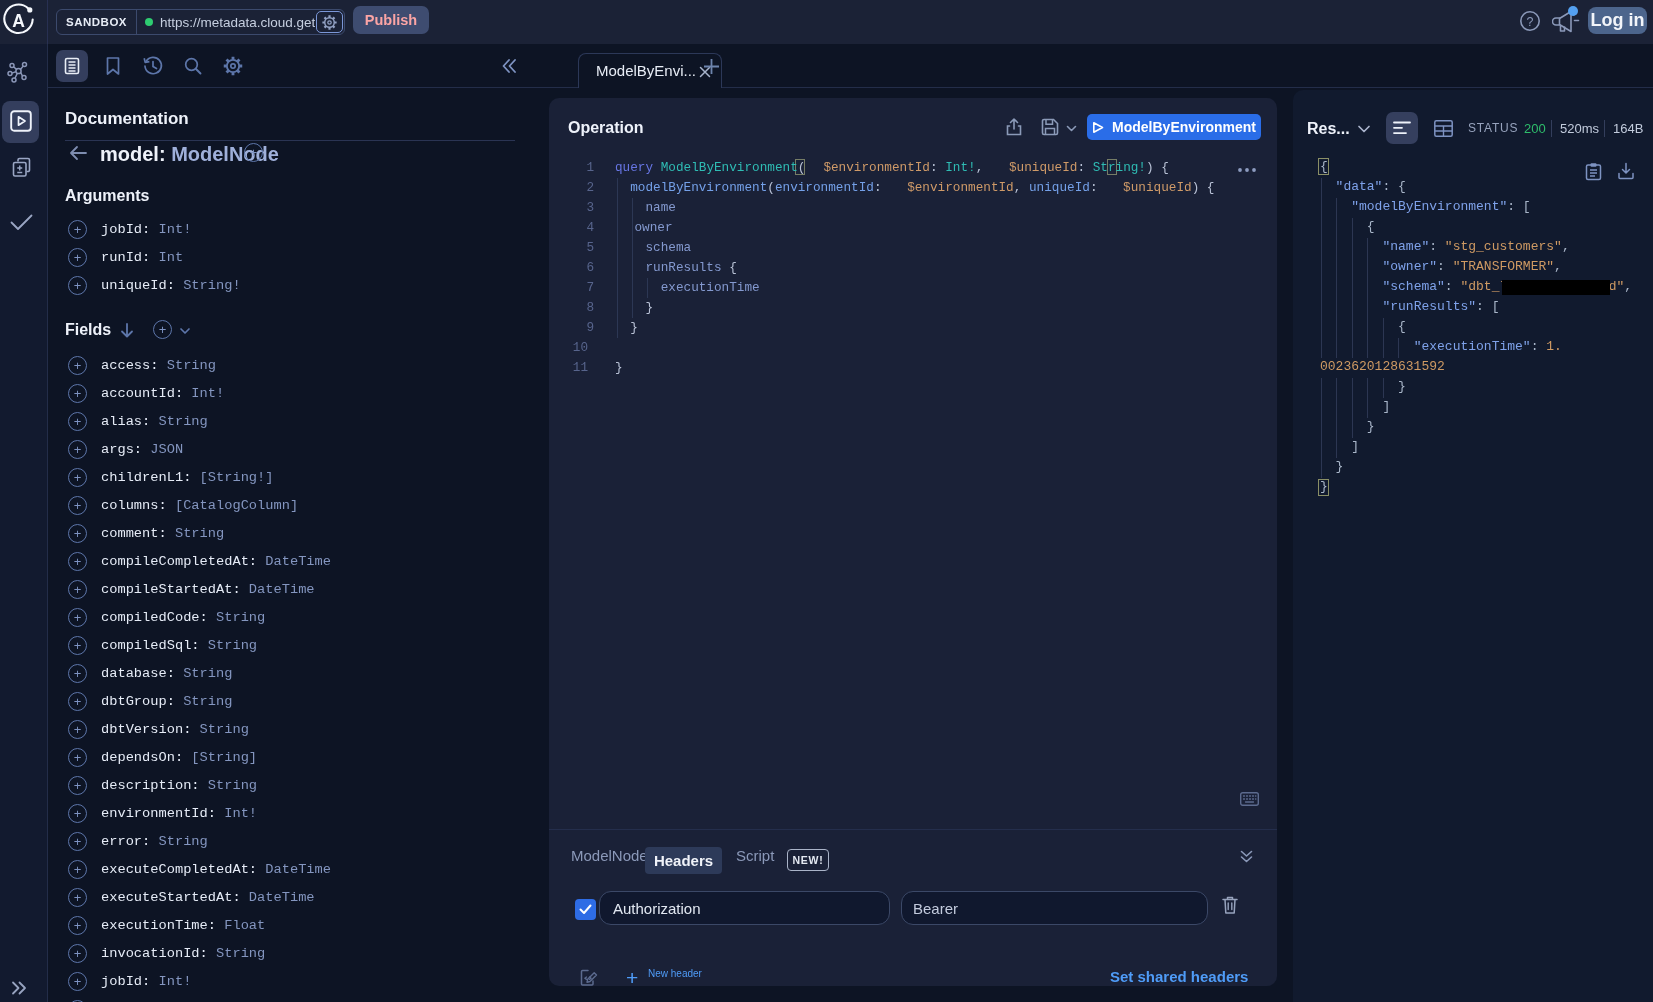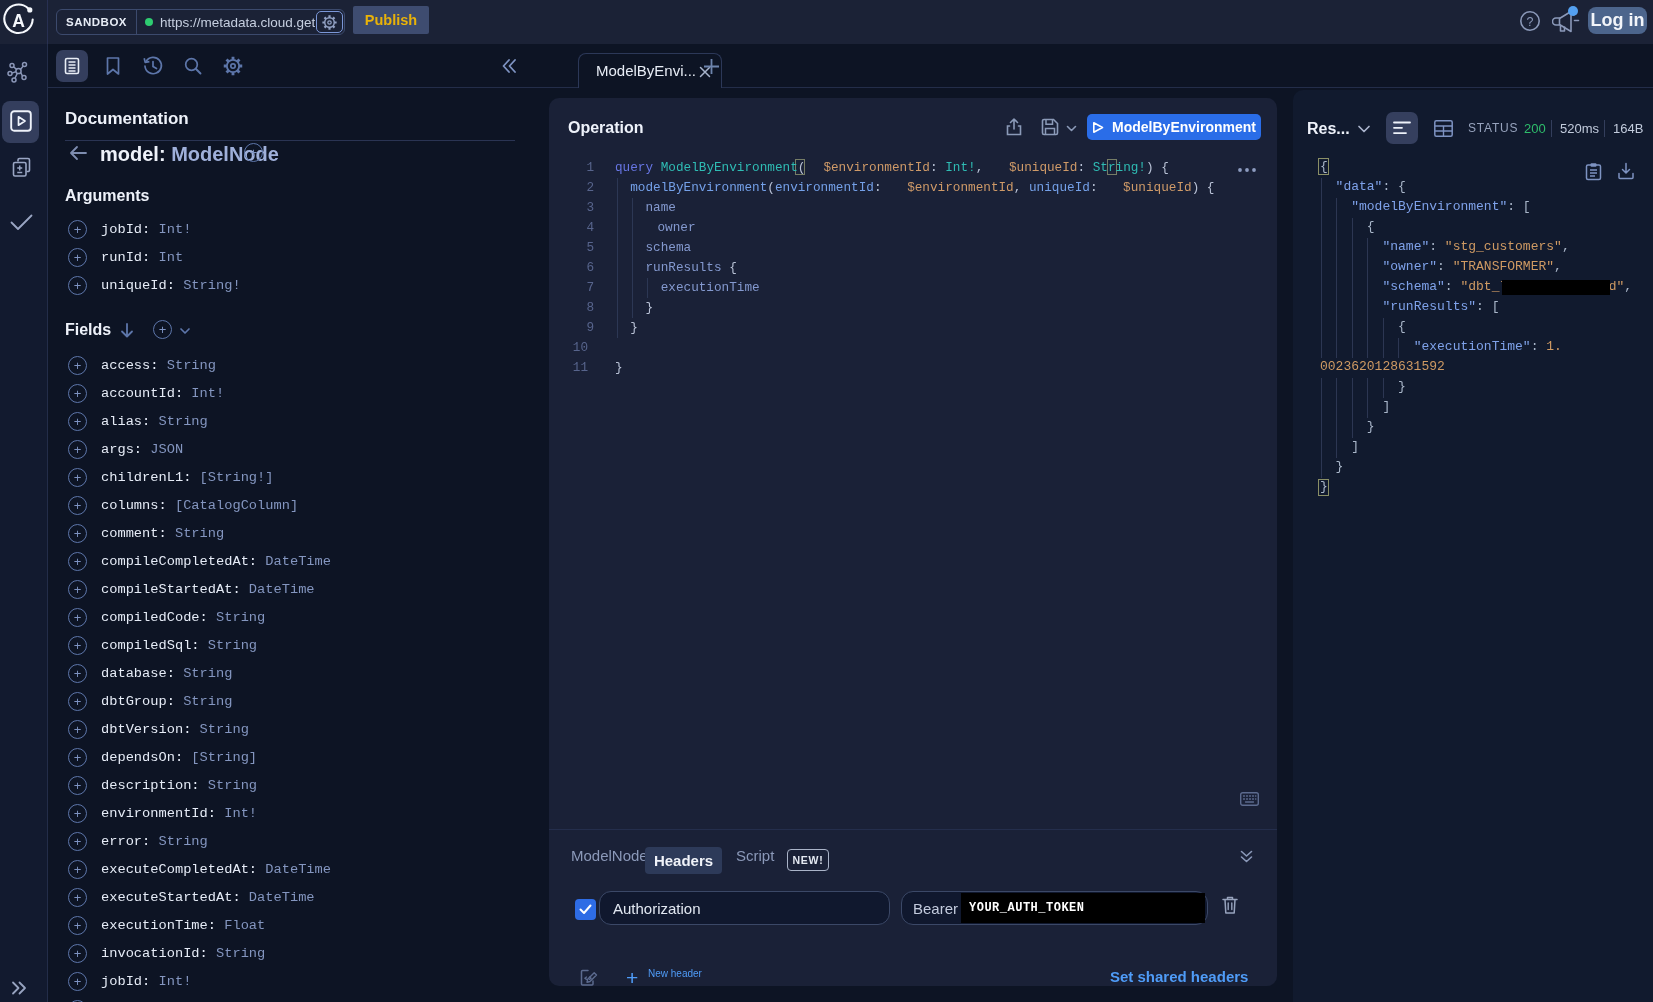--- a/index.html
+++ b/index.html
@@ -17,21 +17,21 @@
   
   #sbox { position:absolute; left:56px; top:9px; width:289px; height:26px;
           border:1px solid #3c4a6d; border-radius:6px; display:flex; align-items:center; }
   #sbox .lbl { font-size:11.5px; font-weight:bold; letter-spacing:.5px; color:#e8edf6; padding:0 9px; }
   #sbox .sep { width:1px; height:26px; background:#3c4a6d; }
   #sbox .dot { width:8px; height:8px; border-radius:50%; background:#2ecc71; margin:0 7px 0 8px; }
   #sbox .url { font-size:13.5px; color:#c6cfe0; width:155px; overflow:hidden; white-space:nowrap; }
   #gearBtn { position:absolute; right:1px; top:1px; width:27px; height:22px; border:1.5px solid #7b97d8;
              border-radius:5px; display:flex; align-items:center; justify-content:center; }
   #publish { position:absolute; left:353px; top:6px; width:76px; height:28px; background:#3e4c70;
-             border-radius:2px; color:#eab308; font-size:14.5px; font-weight:bold; text-align:center; line-height:28px; }
+             border-radius:7px; color:#fca5a5; font-size:14.5px; font-weight:bold; text-align:center; line-height:28px; }
   #login { position:absolute; left:1588px; top:7px; width:59px; height:27px; background:#4c658c;
            border-radius:8px; color:#f2f5fa; font-size:18px; font-weight:bold; text-align:center; line-height:27px; }
 
   
   #rail { position:absolute; left:0; top:44px; width:47px; height:958px; background:#121a2f; }
   .railSel { position:absolute; left:2px; top:57px; width:37px; height:42px; background:#343e5d; border-radius:8px; }
 
   
   .iconBtnSel { position:absolute; background:#343e5d; border-radius:7px; }
   #docTitle { position:absolute; left:65px; top:109px; font-size:17px; font-weight:bold; color:#eef2fa; }
@@ -367,21 +367,21 @@
     <div class="guide" style="left:68px; top:80px; height:160px;"></div>
     <div class="guide" style="left:83px; top:100px; height:120px;"></div>
     <div class="guide" style="left:98px; top:180px; height:20px;"></div>
 
     <div class="bbox" style="left:246px; top:61px; width:10px; height:16px;"></div>
     <div class="bbox" style="left:558px; top:61px; width:10px; height:16px;"></div>
 
     <div class="cl" style="left:66px; top:60px;"><span class="kw">query</span> <span class="ty">ModelByEnvironment</span><span class="pu">(</span><span class="vr">$environmentId</span><span class="pu">: </span><span class="ty">Int!</span><span class="pu">, </span><span class="vr">$uniqueId</span><span class="pu">: </span><span class="ty">String!</span><span class="pu">) {</span></div>
     <div class="cl" style="left:66px; top:80px;"><span class="f2">  modelByEnvironment</span><span class="pu">(</span><span class="f2">environmentId</span><span class="pu">: </span><span class="vr">$environmentId</span><span class="pu">, </span><span class="f2">uniqueId</span><span class="pu">: </span><span class="vr">$uniqueId</span><span class="pu">) {</span></div>
     <div class="cl" style="left:66px; top:100px;"><span class="fd">    name</span></div>
-    <div class="cl" style="left:78px; top:120px;text-align:center;"><span class="fd">    owner</span></div>
+    <div class="cl" style="left:55px; top:120px;text-align:center;"><span class="fd">    owner</span></div>
     <div class="cl" style="left:66px; top:140px;"><span class="fd">    schema</span></div>
     <div class="cl" style="left:66px; top:160px;"><span class="fd">    runResults</span><span class="pu"> {</span></div>
     <div class="cl" style="left:66px; top:180px;"><span class="fd">      executionTime</span></div>
     <div class="cl" style="left:66px; top:200px;"><span class="pu">    }</span></div>
     <div class="cl" style="left:66px; top:220px;"><span class="pu">  }</span></div>
     <div class="cl" style="left:66px; top:260px;"><span class="pu">}</span></div>
 
     <div class="abs" style="left:689px; top:70px; width:20px; height:4px;">
       <svg width="20" height="4" viewBox="0 0 20 4">
         <circle cx="2" cy="2" r="1.9" fill="#8d9cc0"></circle>
@@ -409,21 +409,20 @@
       <svg width="13" height="11" viewBox="0 0 13 11">
           <path d="M1.5 5.5 L5 9 L11.5 1.5" fill="none" stroke="#fff" stroke-width="2" stroke-linecap="round" stroke-linejoin="round"></path>
         </svg>
     </div>
     <div class="inp" style="left:50px; width:291px;">
         <span style="font-size:15px; color:#e2e8f2; padding-left:13px;">Authorization</span>
       </div>
     <div class="inp" style="left:352px; width:307px;">
         <span style="font-size:15px; color:#c3cbdd; padding-left:11px;">Bearer</span>
       </div>
-    <div id="blackbox">YOUR_AUTH_TOKEN</div>
 
     <svg class="abs" style="left:672px; top:797px;" width="18" height="20" viewBox="0 0 18 20">
       <path d="M2 4.5 H16 M6.5 4.5 V2.5 H11.5 V4.5 M4 4.5 L4.8 18 H13.2 L14 4.5" fill="none" stroke="#97a3bd" stroke-width="1.5" stroke-linecap="round" stroke-linejoin="round"></path>
       <path d="M7.2 8 V14.5 M10.8 8 V14.5" stroke="#97a3bd" stroke-width="1.4" stroke-linecap="round"></path>
     </svg>
 
     <svg class="abs" style="left:30px; top:870px;" width="20" height="20" viewBox="0 0 20 20">
       <path d="M9 2.5 H3.5 a1 1 0 0 0 -1 1 V16 a1 1 0 0 0 1 1 H13 a1 1 0 0 0 1 -1 V13" fill="none" stroke="#5c6b8f" stroke-width="1.5" stroke-linecap="round"></path>
       <path d="M7.5 9 L5.8 10.2 L7.5 11.4 M10.5 9 L12.2 10.2 L10.5 11.4" fill="none" stroke="#5c6b8f" stroke-width="1.3" stroke-linecap="round" stroke-linejoin="round"></path>
       <path d="M11 13.5 L17.5 7 L15.2 4.7 L8.7 11.2 L8 14.2 Z" fill="none" stroke="#5c6b8f" stroke-width="1.4" stroke-linejoin="round"></path>

